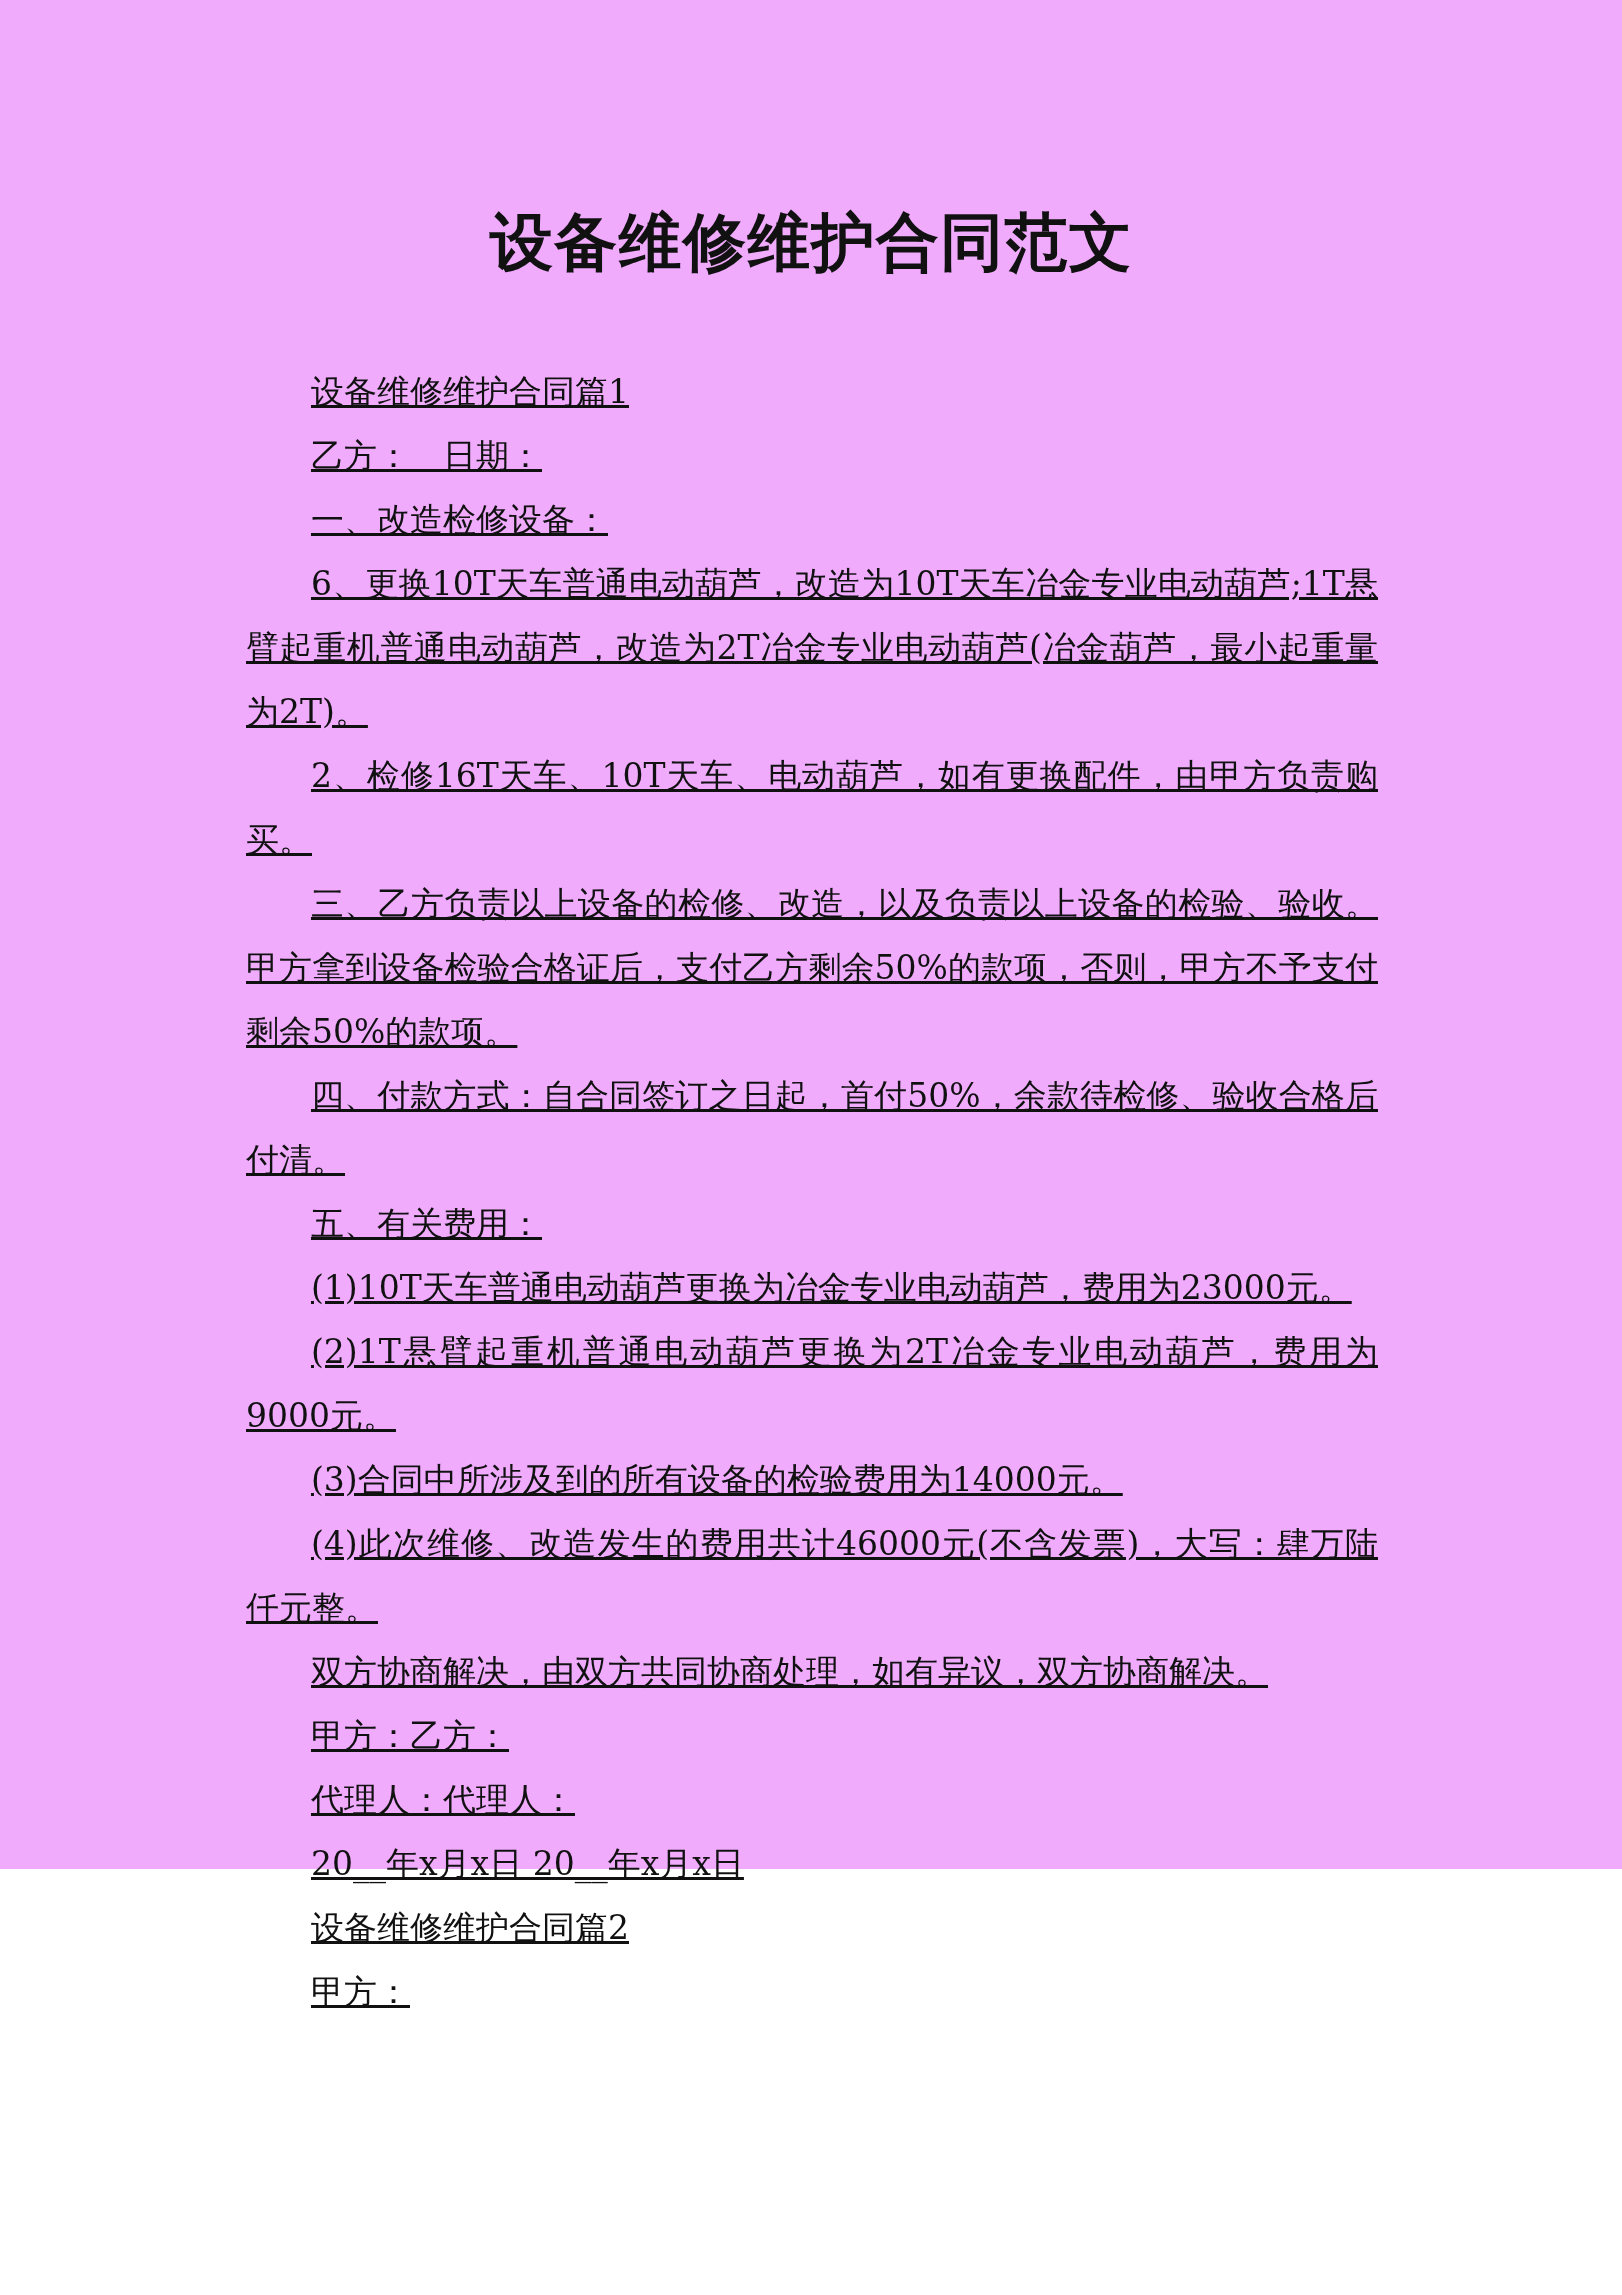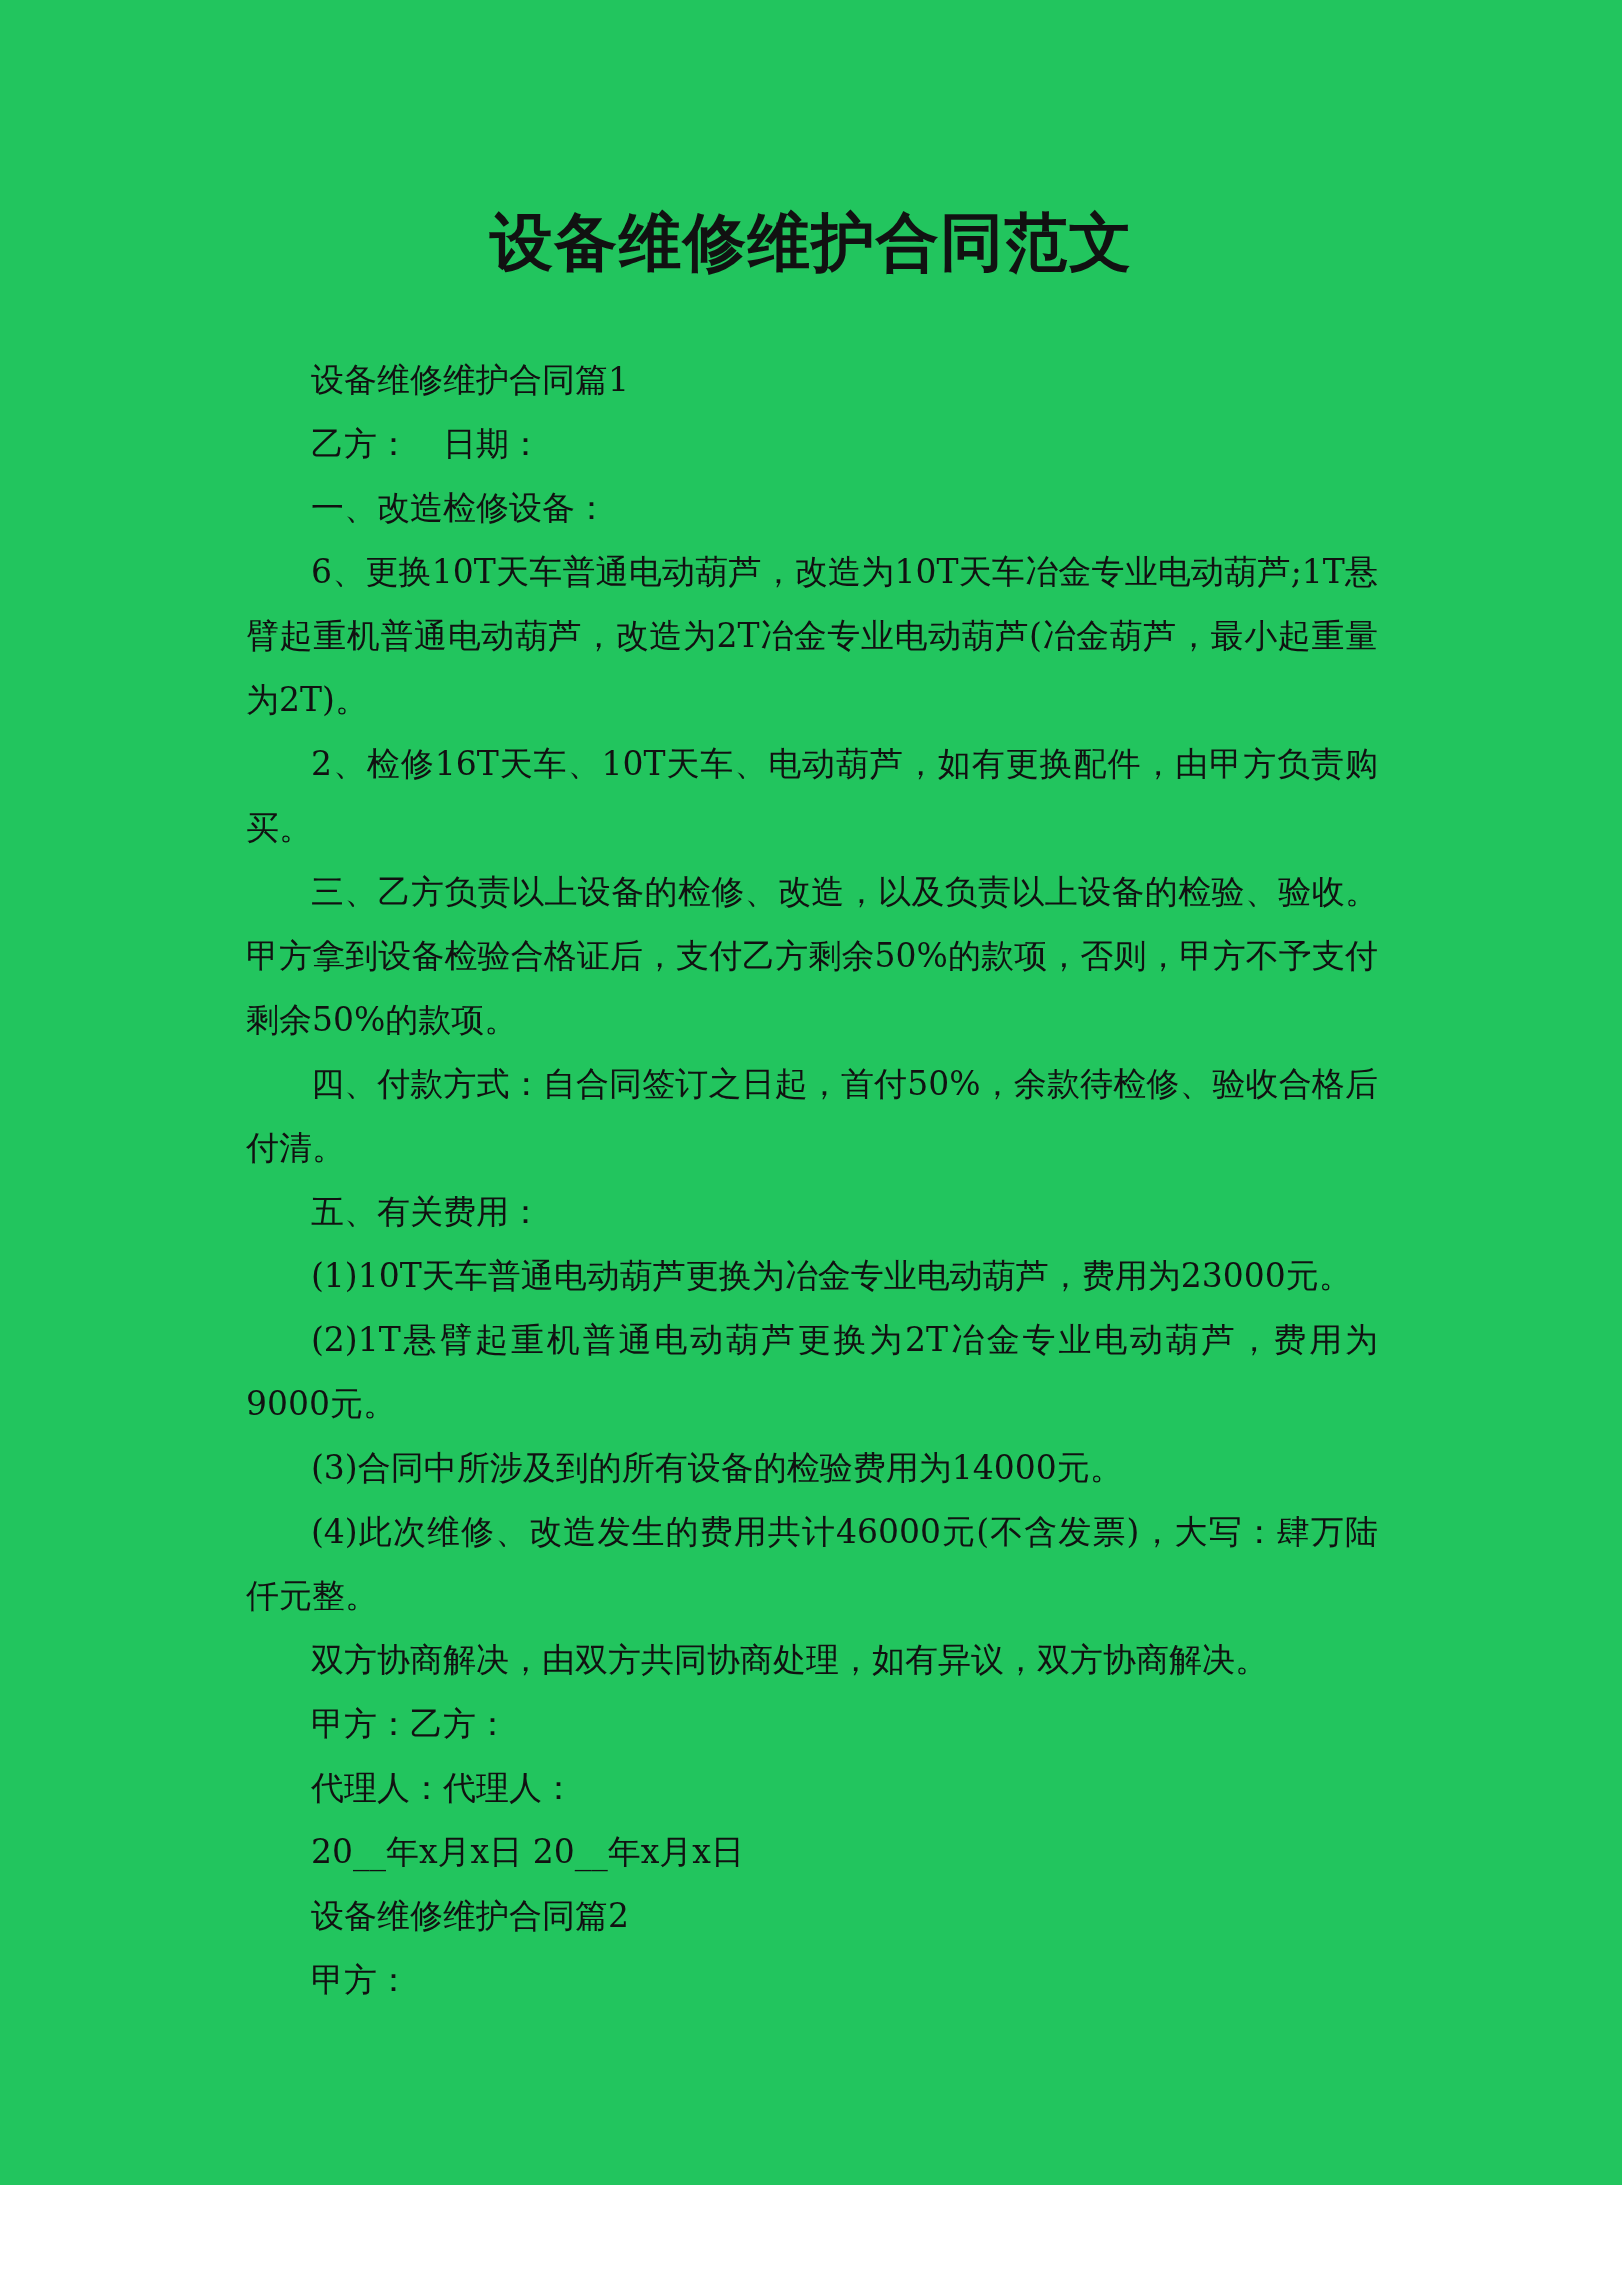--- a/index.html
+++ b/index.html
@@ -1,30 +1,30 @@
 <!DOCTYPE html>
 <html style="font-size:10.5px"><head>
 <meta charset="utf-8">
 <style>
   html, body { margin: 0; padding: 0; background: #ffffff; }
   body { width: 1623px; height: 2295px; position: relative; overflow: hidden; }
   .page {
-    position: absolute; left: 0; top: 0; width: 1623px; height: 2185px;
-    background: #22c55e;
+    position: absolute; left: 0; top: 0; width: 1623px; height: 1869px;
+    background: #f0abfc;
     font-family: "DejaVu Serif", "Liberation Serif", serif;
     color: #111111;
   }
   .title {
     position: absolute; left: 0; top: 196px; width: 1623px;
     text-align: center; font-size: 63px; line-height: 92px;
     font-weight: bold; letter-spacing: 1.3px;
   }
   .body-text {
-    position: absolute; left: 246px; top: 348px; width: 1132px;
-    font-size: 33px; line-height: 64px;
+    position: absolute; left: 246px; top: 360px; width: 1132px;
+    font-size: 33px; line-height: 64px; text-decoration: underline;
   }
   .p { margin: 0; text-indent: 65px; text-align: justify; }
 </style>
 </head>
 <body>
 
 <div class="page">
   <div class="title">设备维修维护合同范文</div>
   <div class="body-text">
     <p class="p">设备维修维护合同篇1</p>

